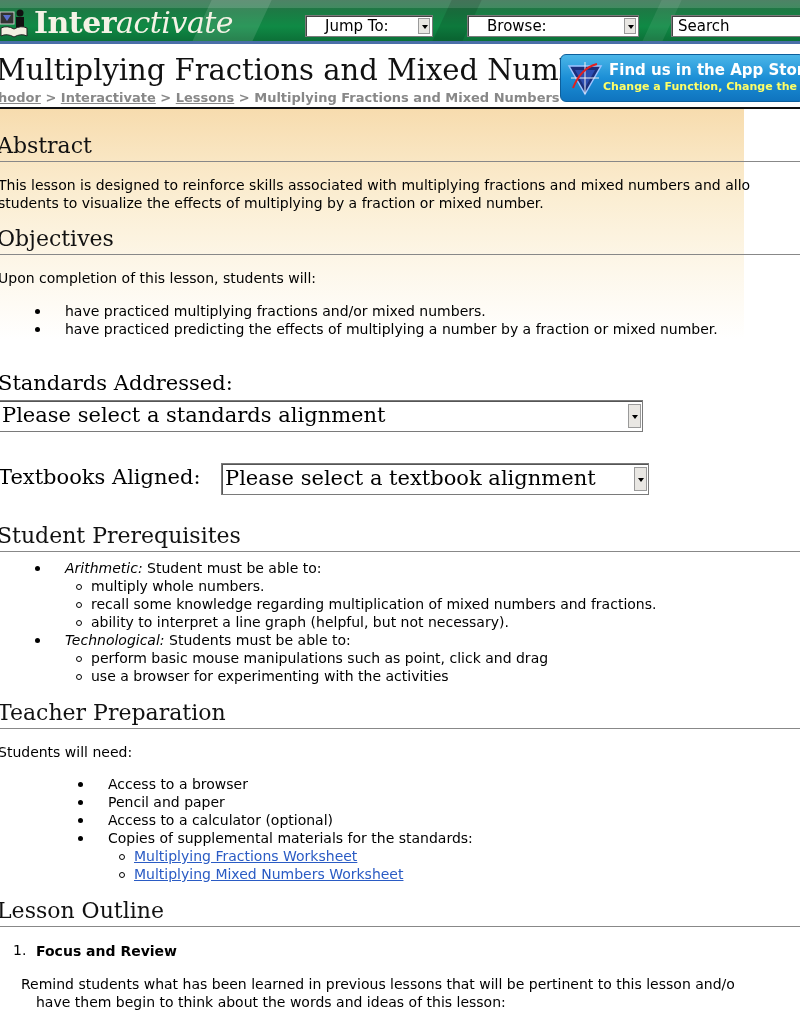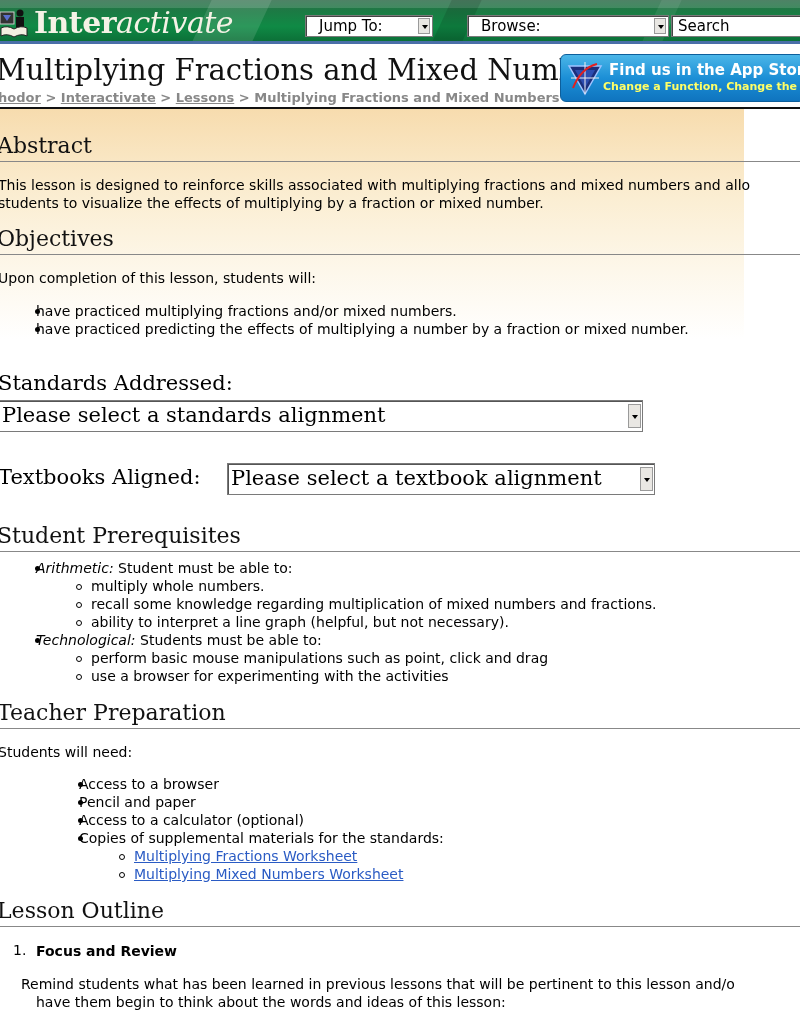--- a/index.html
+++ b/index.html
@@ -20,21 +20,21 @@
   .topbar .shade { position:absolute; left:0; top:0; width:800px; height:8px; background: rgba(255,255,255,0.15); }
   .topbar .blueline { position:absolute; left:0; bottom:0; width:800px; height:3px; background:#4a6fa8; }
   .logo { position:absolute; left:0; top:6px; height:34px; display:flex; align-items:center; }
   .logo-icon { width:28px; height:30px; position:relative; }
   .logo-text { font-family: "DejaVu Serif", serif; font-size: 30px; color:#f5f2e6; margin-left:6px; letter-spacing:-0.5px; line-height:30px; }
   .logo-text b { font-weight: bold; }
   .logo-text i { font-style: italic; font-weight: normal; }
   .sel {
     position:absolute; top:15px; height:22px; background:#fff; border:1px solid #7a7a7a;
     box-shadow: inset 1px 1px 0 #444; box-sizing: border-box;
-    font-size:15px; line-height:20px; padding-left:13px; color:#000;
+    font-size:15px; line-height:20px; padding-left:19px; color:#000;
   }
   .sel .arrow {
     position:absolute; right:2px; top:2px; width:12px; height:16px; background:#e9e7e3;
     border:1px solid #9a9a9a; box-sizing:border-box;
   }
   .sel .arrow::after { content:""; position:absolute; left:3px; top:6px; border-left:3px solid transparent; border-right:3px solid transparent; border-top:4px solid #000; }
   
   .title {
     position:absolute; left:-4px; top:53px; font-family:"DejaVu Serif", serif; font-size:29px; color:#111; white-space:nowrap;
   }
@@ -55,21 +55,21 @@
   .content {
     position:absolute; left:0; top:109px; width:744px; height:915px;
     background: linear-gradient(180deg, #f7dcae 0px, #fbeed3 90px, #fdf7ea 160px, #ffffff 230px, #ffffff 100%);
   }
   h2 {
     font-family:"DejaVu Serif", serif; font-weight:normal; font-size:22px; color:#111;
     margin:0; padding-bottom:2px; border-bottom:1px solid #888; position:absolute; left:-3px; width:806px; line-height:26px;
   }
   .p { position:absolute; left:-2px; font-size:14px; line-height:18px; white-space:nowrap; }
   ul.b { position:absolute; margin:0; padding:0; list-style:none; font-size:14px; line-height:18px; }
-  ul.b li { position:relative; padding-left:36px; white-space:nowrap; }
+  ul.b li { position:relative; padding-left:65px; white-space:nowrap; }
   ul.b li::before { content:""; position:absolute; left:35px; top:7px; width:5px; height:5px; background:#000; border-radius:50%; }
   ul.b li.sub { padding-left:91px; }
   ul.b li.sub::before { left:76px; top:7px; width:4px; height:4px; background:transparent; border:1px solid #000; }
   ul.b a { color:#2a5bc4; text-decoration:underline; }
   .bigsel {
     position:absolute; background:#fff; border:1px solid #7a7a7a; box-shadow: inset 1px 1px 0 #555;
     box-sizing:border-box; font-family:"DejaVu Serif", serif; font-size:21px; line-height:28px; padding-left:3px; white-space:nowrap; overflow:hidden;
   }
   .bigsel .arrow {
     position:absolute; right:1px; top:3px; width:13px; height:24px; background:#e9e7e3; border:1px solid #9a9a9a; box-sizing:border-box;
@@ -96,21 +96,21 @@
         <rect x="16" y="9" width="8" height="11" fill="#111"></rect>
         <path d="M1 20 Q7 17 14 21 Q21 17 27 20 L27 28 Q21 25 14 29 Q7 25 1 28 Z" fill="#f2efe0" stroke="#222" stroke-width="1"></path>
       </svg>
     </div>
     <div class="logo-text"><b>Inter</b><i>activate</i></div>
   </div>
   <div class="sel" style="left:305px; width:128px;">
     <span>Jump To:</span>
     <span class="arrow"></span>
   </div>
-  <div class="sel" style="left:467px; width:202px;">
+  <div class="sel" style="left:467px; width:172px;">
     <span>Browse:</span>
     <span class="arrow"></span>
   </div>
   <div class="sel" style="left:671px; width:140px; padding-left:6px;">
     <span>Search</span>
   </div>
   <div class="blueline"></div>
 </div>
 
 <div class="title">Multiplying Fractions and Mixed Numbers</div>
@@ -151,21 +151,21 @@
     <li>have practiced predicting the effects of multiplying a number by a fraction or mixed number.</li>
   </ul>
 
   <div class="label-serif" style="left:-2px; top:262px;">Standards Addressed:</div>
   <div class="bigsel" style="left:-2px; top:291px; width:645px; height:32px;">
     <span>Please select a standards alignment</span>
     <span class="arrow"></span>
   </div>
 
   <div class="label-serif" style="left:-2px; top:356px;">Textbooks Aligned:</div>
-  <div class="bigsel" style="left:227px; top:354px; width:428px; height:32px;">
+  <div class="bigsel" style="left:221px; top:354px; width:428px; height:32px;">
     <span>Please select a textbook alignment</span>
     <span class="arrow"></span>
   </div>
 
   <h2 style="top:414px;">Student Prerequisites</h2>
   <ul class="b" style="top:450px; left:0;">
     <li><i>Arithmetic:</i><span> Student must be able to:</span></li>
     <li class="sub">multiply whole numbers.</li>
     <li class="sub">recall some knowledge regarding multiplication of mixed numbers and fractions.</li>
     <li class="sub">ability to interpret a line graph (helpful, but not necessary).</li>

